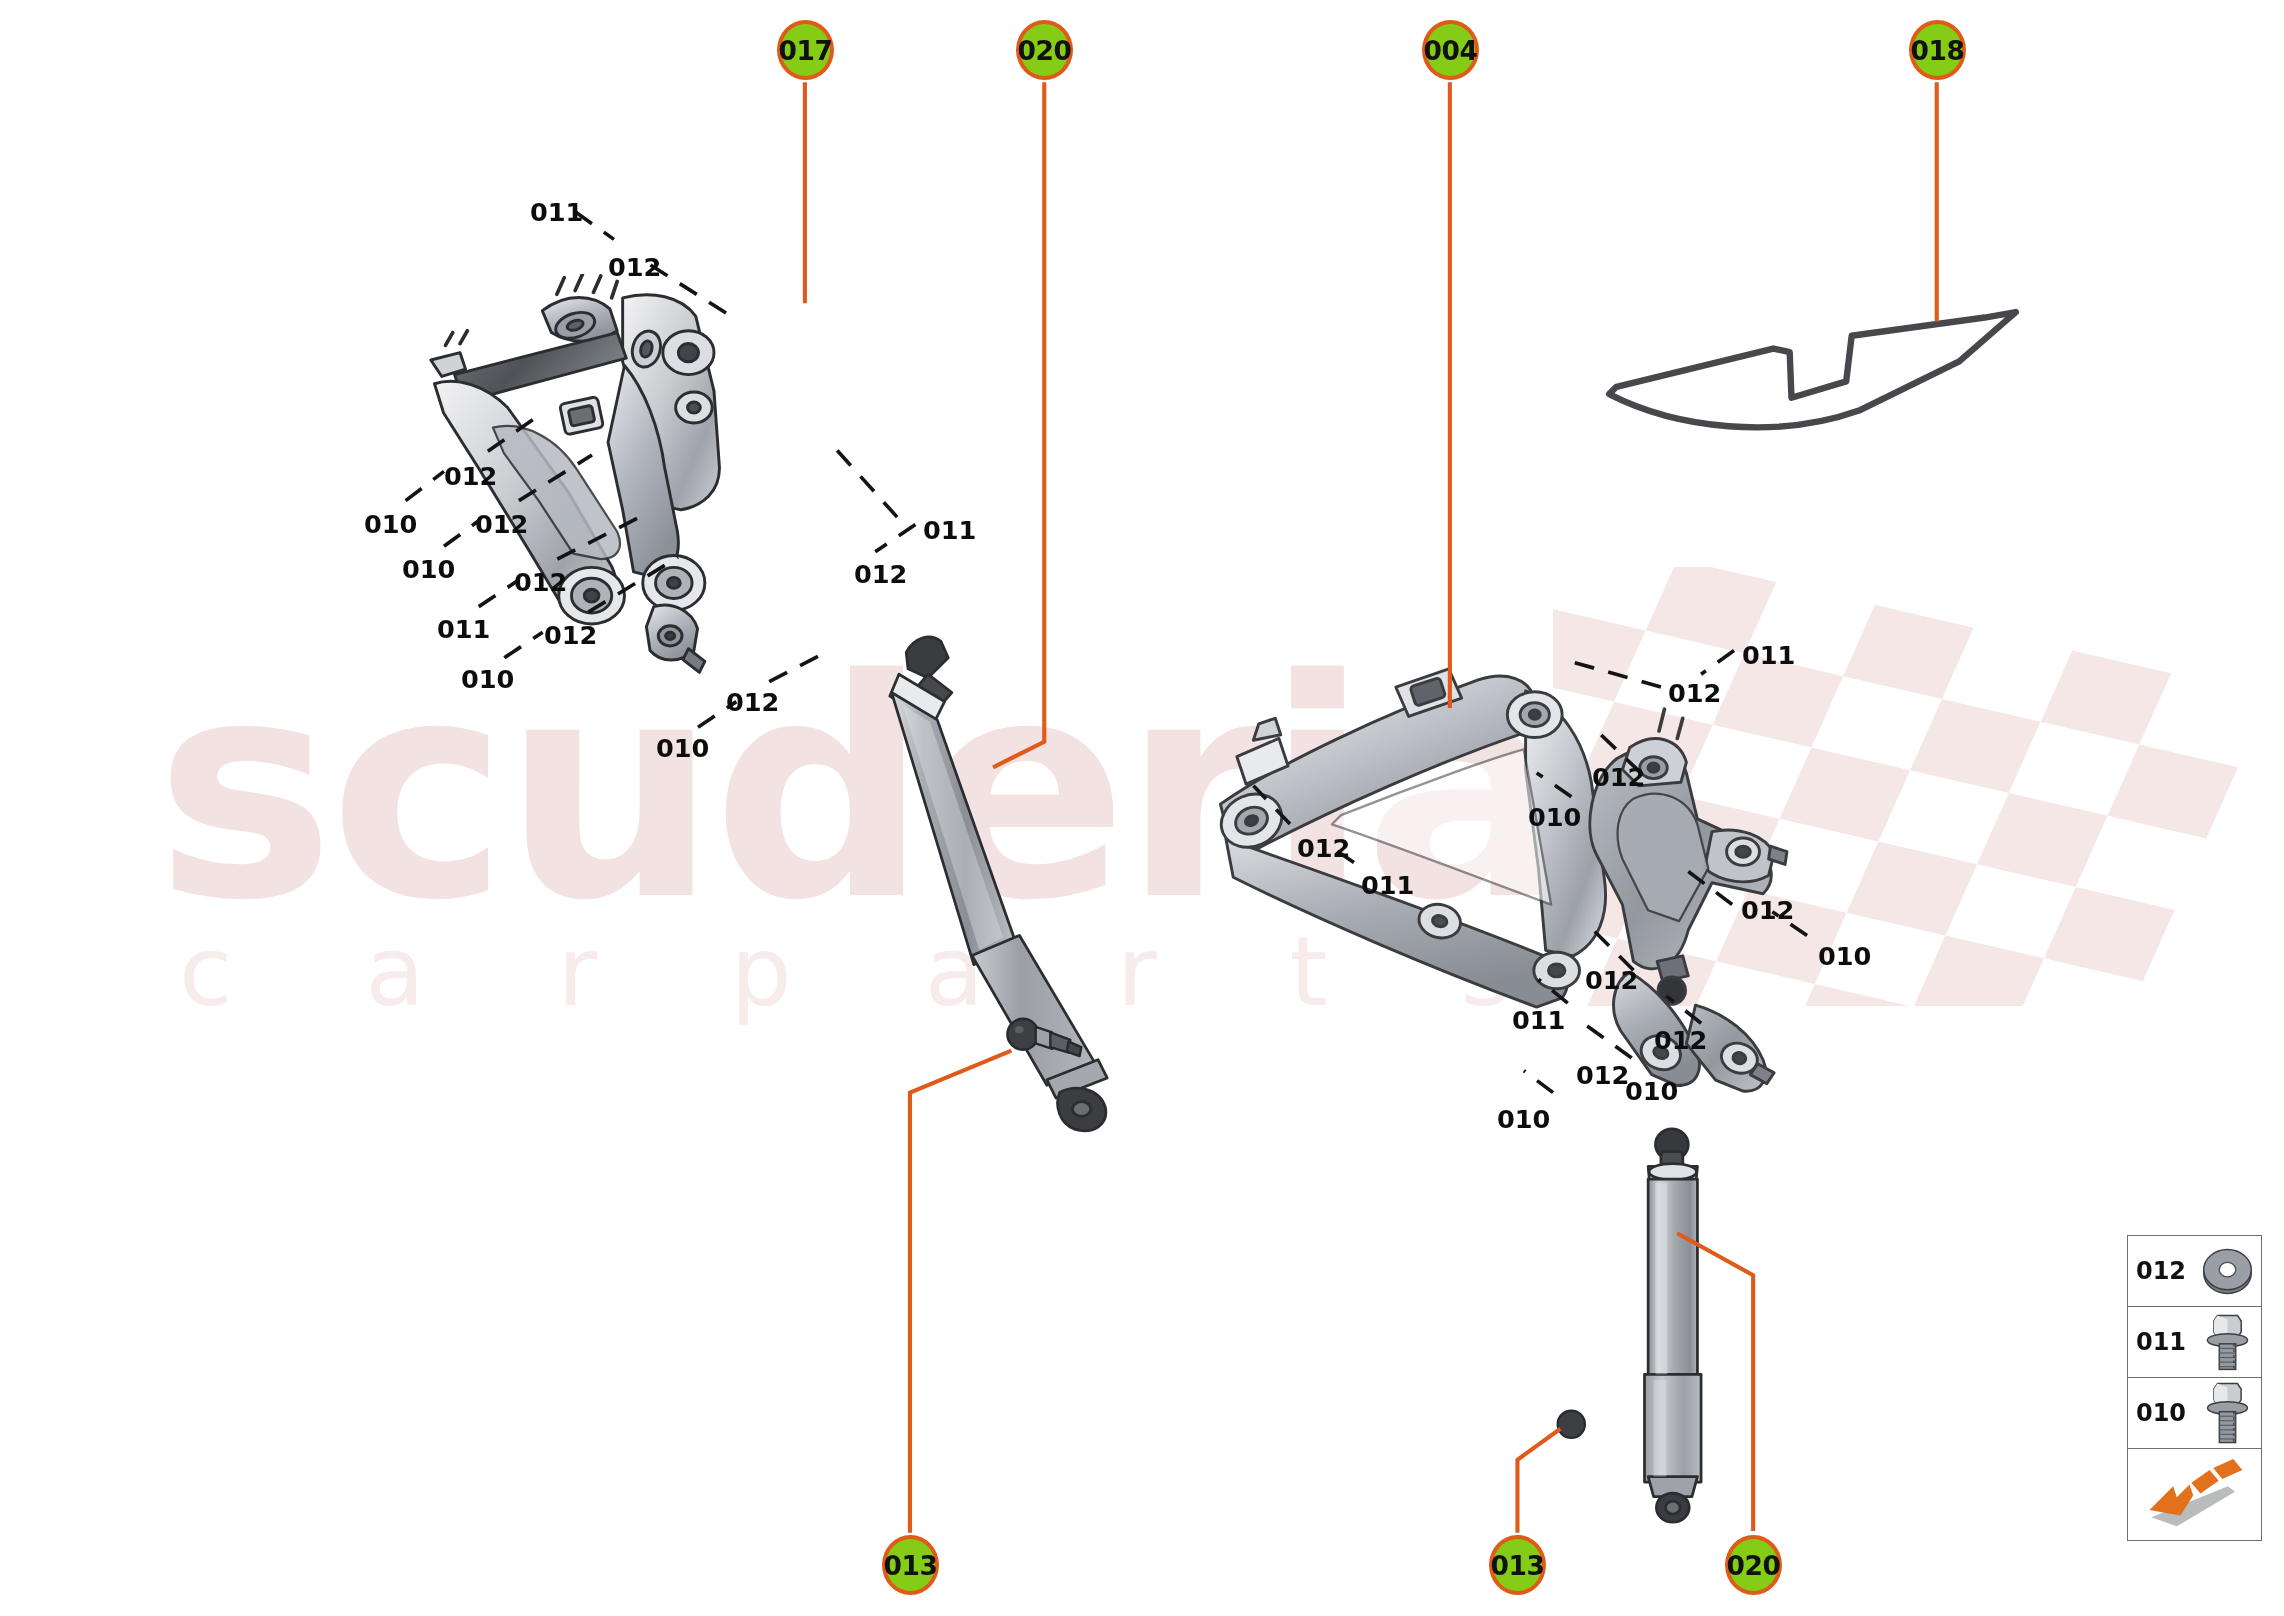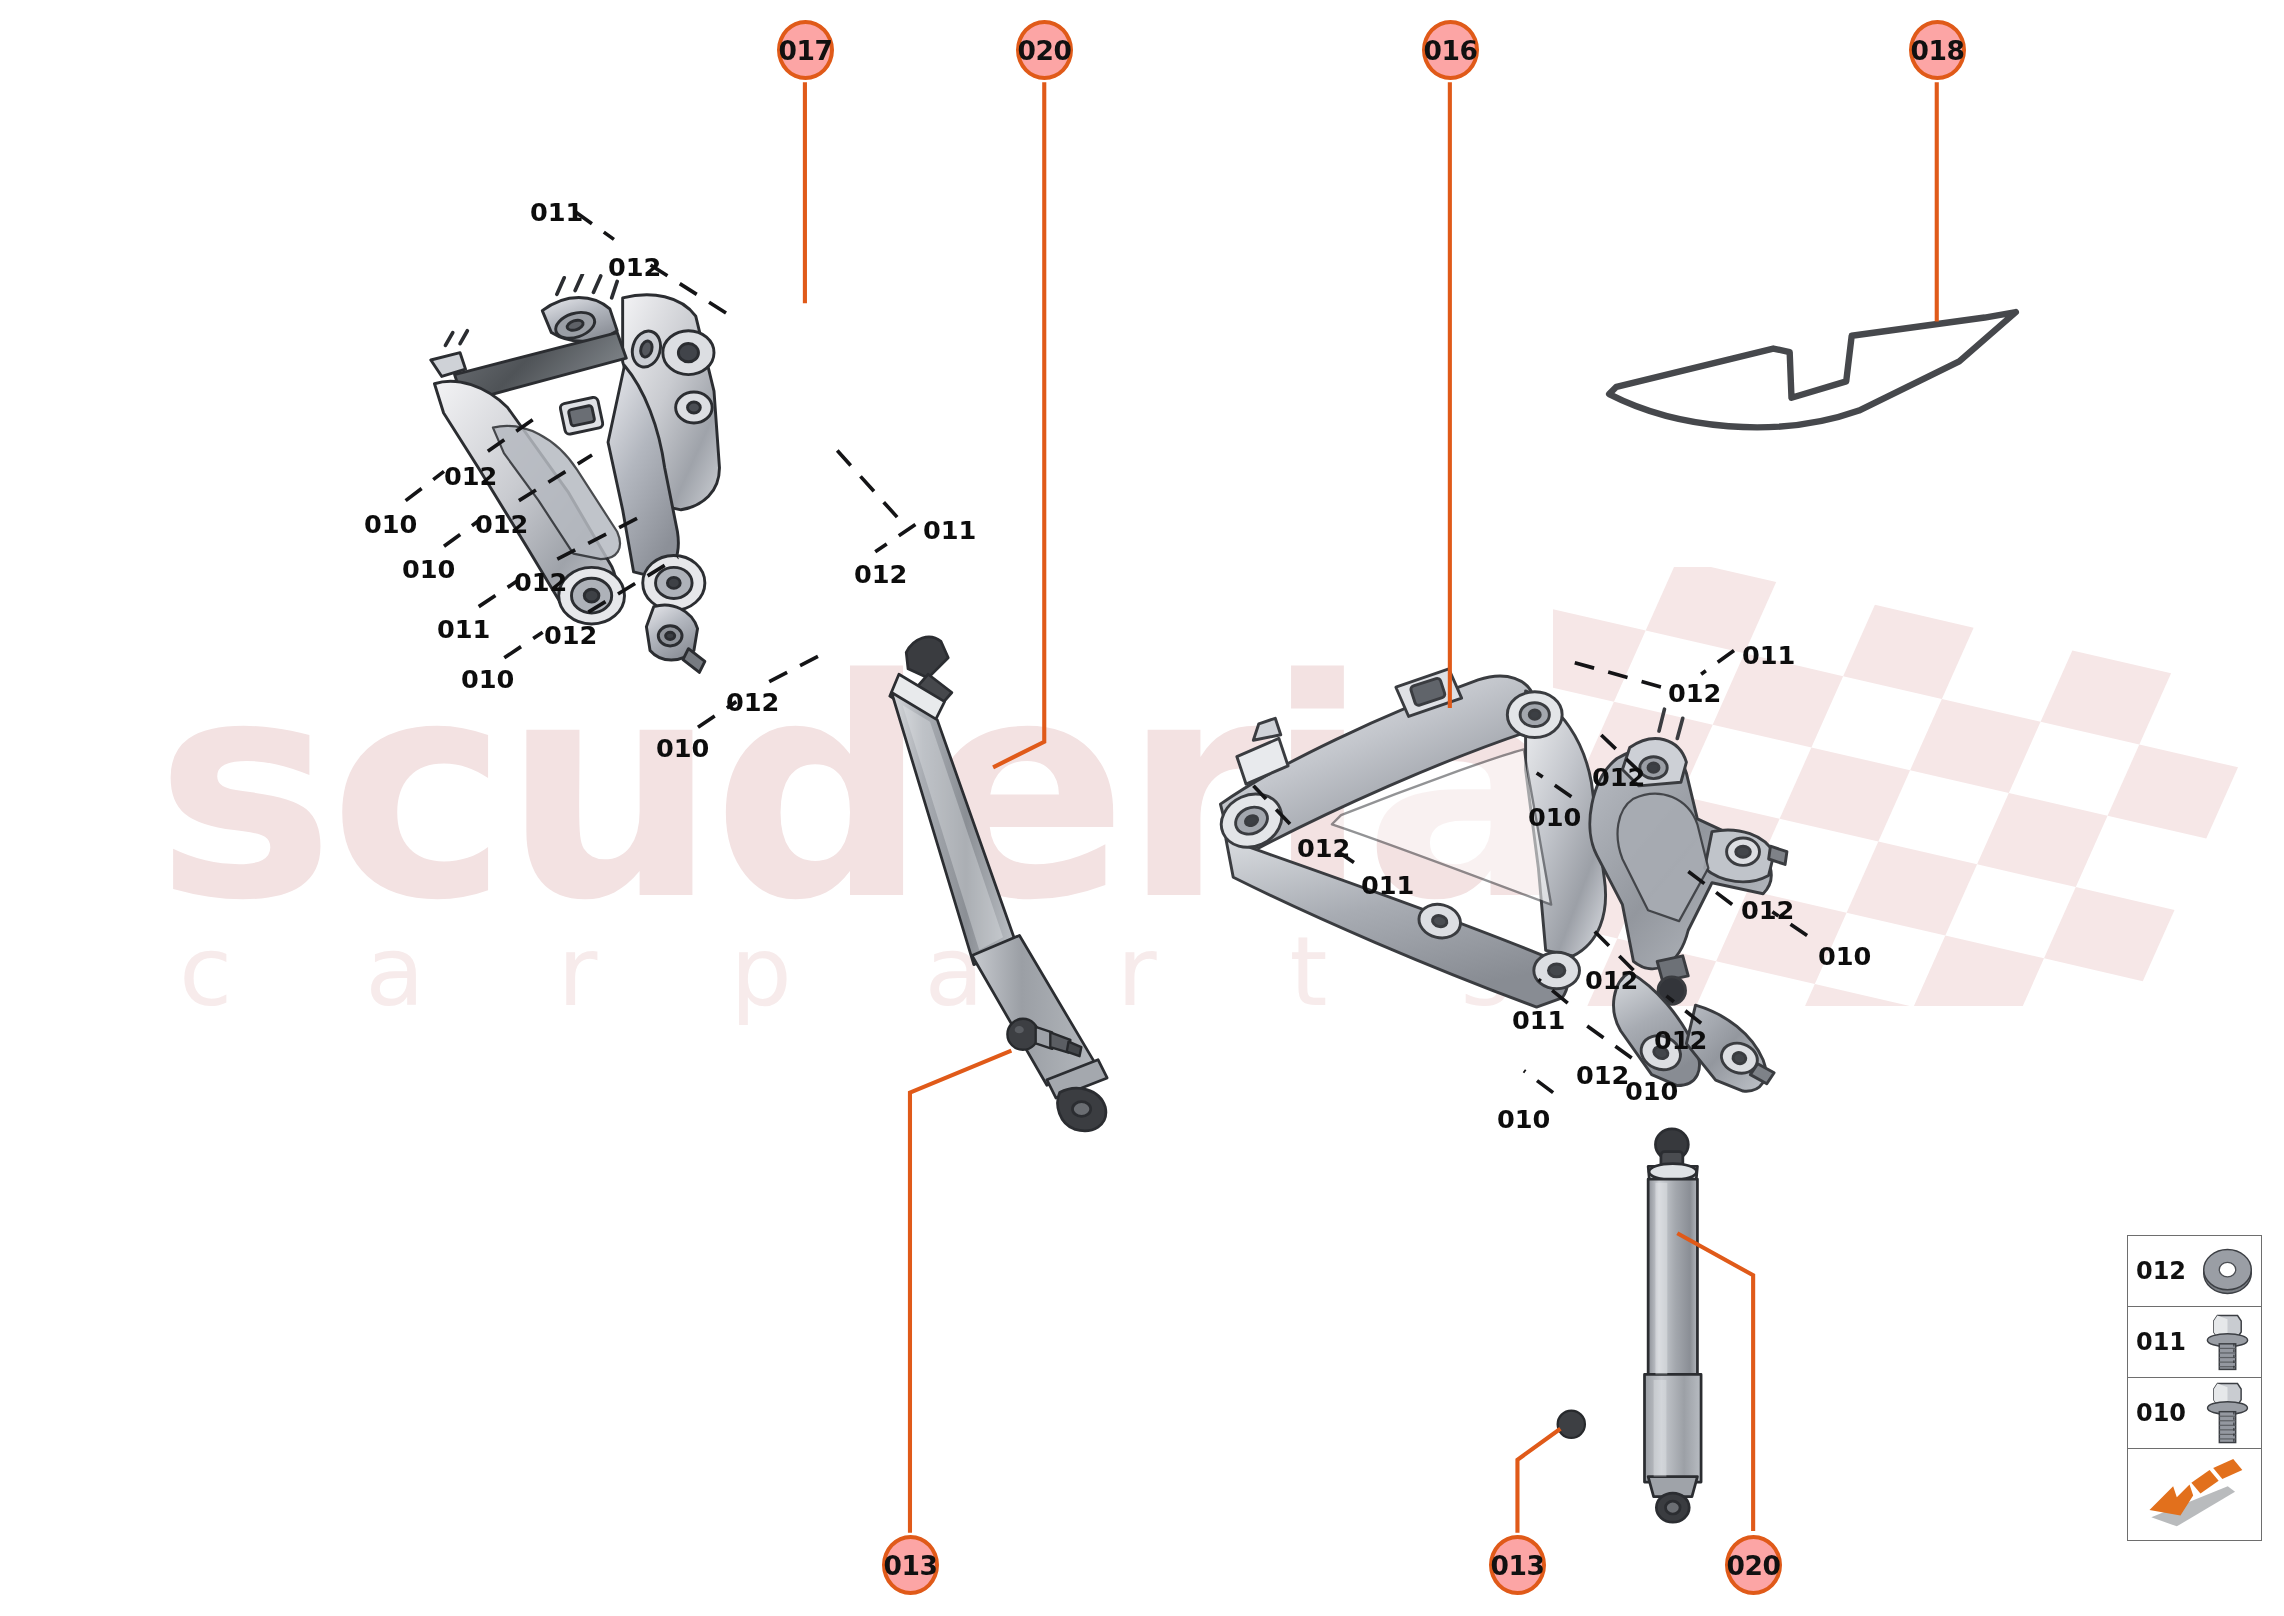--- a/index.html
+++ b/index.html
@@ -19,21 +19,21 @@
   .wm-sub{
     position:absolute;left:179px;top:923px;
     font-family:"DejaVu Sans","Liberation Sans",sans-serif;
     font-weight:400;font-size:97px;letter-spacing:51px;
     color:#f7ebeb;line-height:1;white-space:nowrap;
   }
   .wm-flag{position:absolute;left:1553px;top:567px;width:713px;height:439px;}
   
   .callout{
     position:absolute;width:57px;height:60px;border-radius:50%;
-    border:4.1px solid #e05a19;background:#fca5a5;
+    border:4.1px solid #e05a19;background:#84cc16;
     display:flex;align-items:center;justify-content:center;
     font-weight:700;font-size:26.5px;color:#111;
     box-sizing:border-box;z-index:40;letter-spacing:-0.5px;
   }
   .lead{position:absolute;z-index:30;overflow:visible;}
   
   .plabel{
     position:absolute;font-weight:700;font-size:25.6px;color:#0d0d0d;
     letter-spacing:0px;white-space:nowrap;z-index:25;
   }
@@ -428,21 +428,21 @@
       <div class="plabel" style="left: 1512px; top: 1005px;">011</div>
       <div class="plabel" style="left: 1654px; top: 1025px;">012</div>
       <div class="plabel" style="left: 1576px; top: 1060px;">012</div>
       <div class="plabel" style="left: 1625px; top: 1076px;">010</div>
       <div class="plabel" style="left: 1497px; top: 1104px;">010</div>
     </div>
 
   <div id="callout-group">
       <div class="callout" style="left: 777px; top: 20px; border-color: rgb(224, 90, 25);">017</div>
       <div class="callout" style="left: 1016px; top: 20px; border-color: rgb(224, 90, 25);">020</div>
-      <div class="callout" style="left: 1422px; top: 20px; border-color: rgb(224, 90, 25);">016</div>
+      <div class="callout" style="left: 1422px; top: 20px; border-color: rgb(224, 90, 25);">004</div>
       <div class="callout" style="left: 1909px; top: 20px; border-color: rgb(224, 90, 25);">018</div>
       <div class="callout" style="left: 882px; top: 1535px; border-color: rgb(224, 90, 25);">013</div>
       <div class="callout" style="left: 1489px; top: 1535px; border-color: rgb(224, 90, 25);">013</div>
       <div class="callout" style="left: 1725px; top: 1535px; border-color: rgb(224, 90, 25);">020</div>
     </div>
 
   <div id="legend">
 
     <div class="lrow">
       <div class="lnum">012</div>

